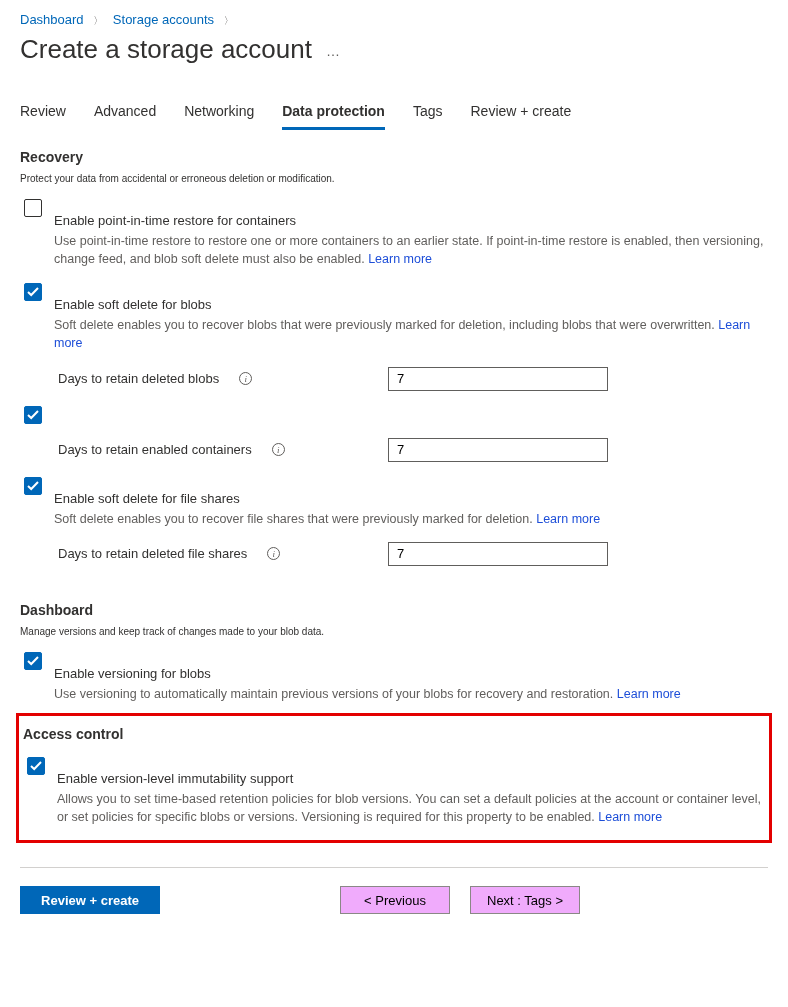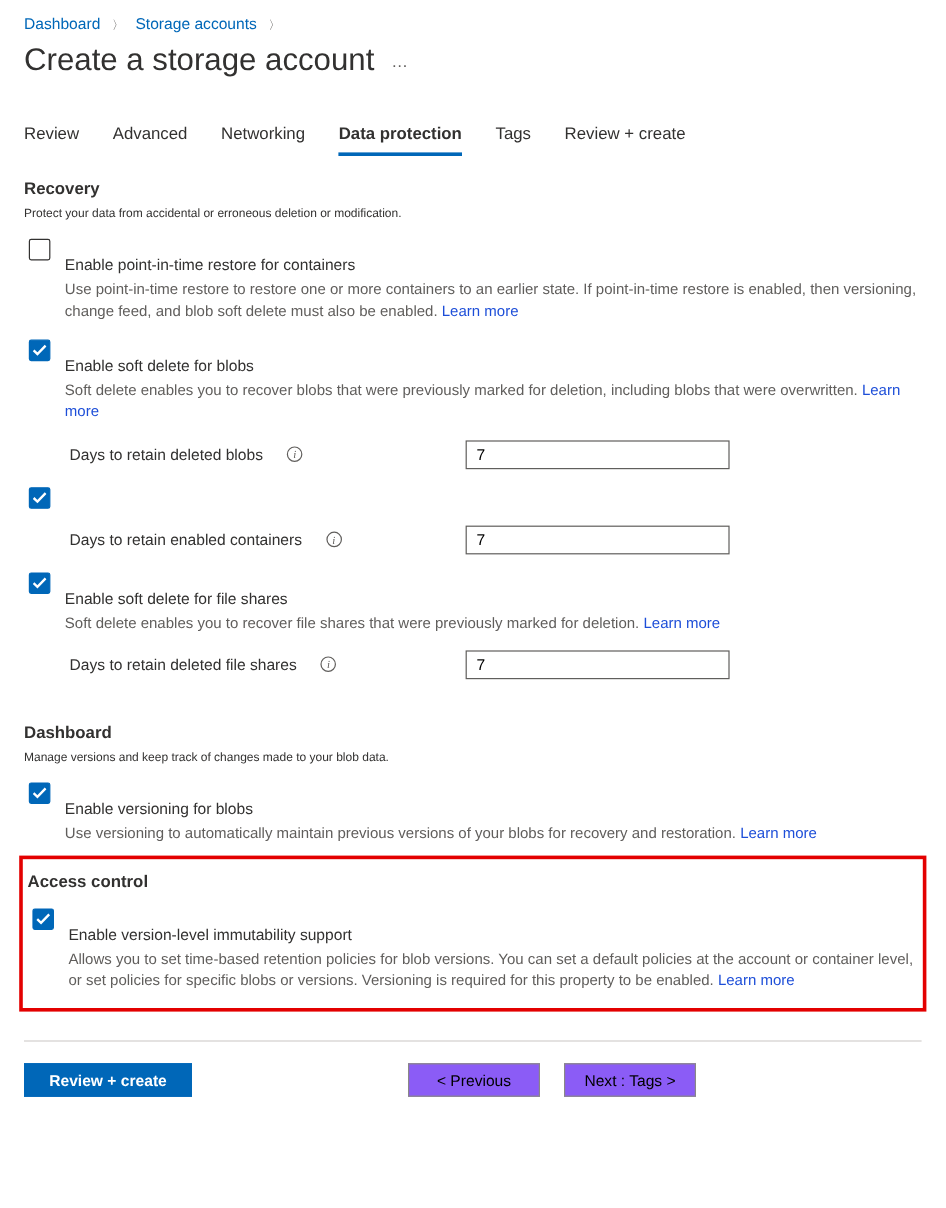--- a/index.html
+++ b/index.html
@@ -155,21 +155,21 @@
     border-top: 1px solid #d2d0ce;
     margin: 24px 0 18px 0;
   }
   .footer-buttons { display:flex; gap: 20px; }
   .btn {
     height: 28px;
     padding: 0 16px;
     font-size: 13px;
     font-family: inherit;
     border: 1px solid #8a8886;
-    background: #8b5cf6;
+    background: #f0abfc;
     cursor: pointer;
     min-width: 110px;
   }
   .btn.primary {
     background: #0067b8;
     border-color: #0067b8;
     color: #ffffff;
     font-weight: 600;
     min-width: 140px;
   }

